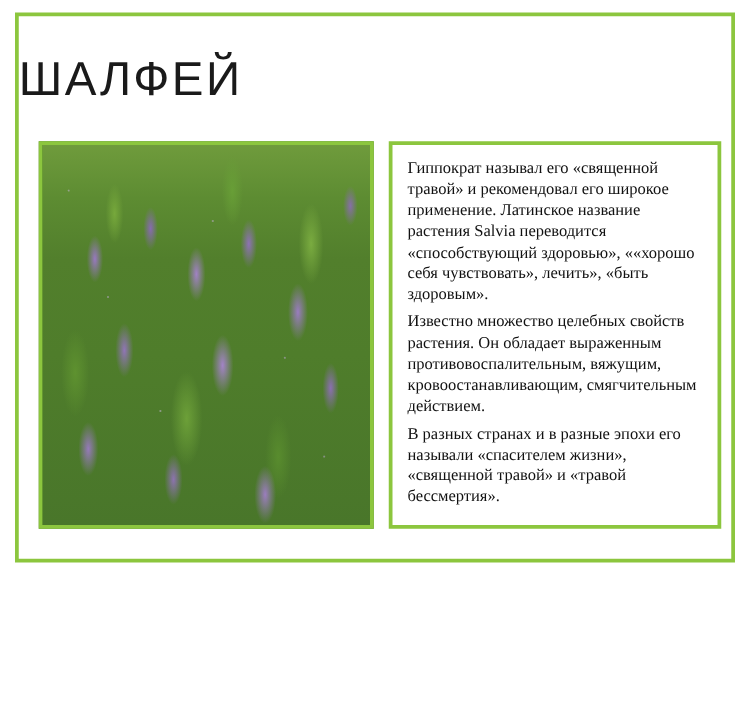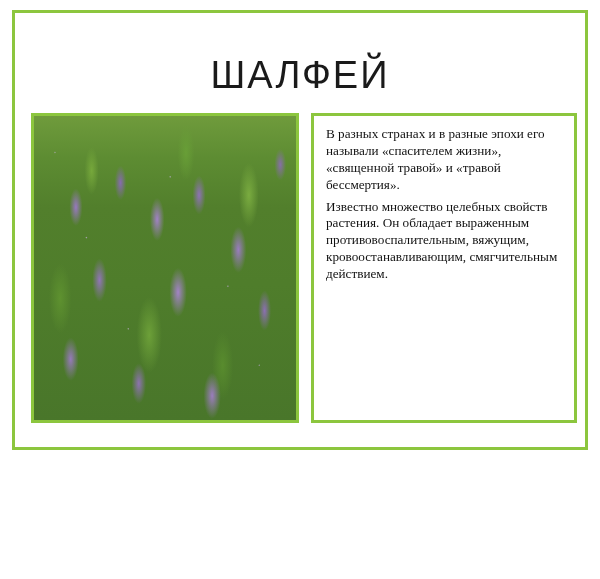--- a/index.html
+++ b/index.html
@@ -28,26 +28,25 @@
     width: 576px;
     height: 440px;
     border: 3px solid #8cc63e;
     box-sizing: border-box;
     background: #ffffff;
   }
   
   .title-band {
     position: absolute;
     left: 0;
-    top: 16px;
+    top: 5px;
     width: 100%;
     height: 92px;
     display: flex;
     align-items: center;
-    justify-content: center;
   }
   .title {
     font-family: "Liberation Sans", sans-serif;
     font-size: 38px;
     letter-spacing: 2px;
     color: #1a1a1a;
     font-weight: 400;
     text-align: center;
     line-height: 1;
   }
@@ -167,20 +166,21 @@
       <div class="photo">
         <div class="sky"></div>
         <div class="foliage"></div>
         <div class="blooms"></div>
         <div class="speckle"></div>
       </div>
 
     </div>
 
     <div class="text-panel">
+      <p>Гиппократ называл его «священной травой» и рекомендовал его широкое применение. Латинское название растения Salvia переводится «способствующий здоровью», ««хорошо себя чувствовать», лечить», «быть здоровым».</p>
+      <p>Известно множество целебных свойств растения. Он обладает выраженным противовоспалительным, вяжущим, кровоостанавливающим, смягчительным действием.</p>
       <p>В разных странах и в разные эпохи его называли «спасителем жизни», «священной травой» и «травой бессмертия».</p>
-      <p>Известно множество целебных свойств растения. Он обладает выраженным противовоспалительным, вяжущим, кровоостанавливающим, смягчительным действием.</p>
     </div>
 
   </div>
 
 
 </div>
 
 </body></html>

